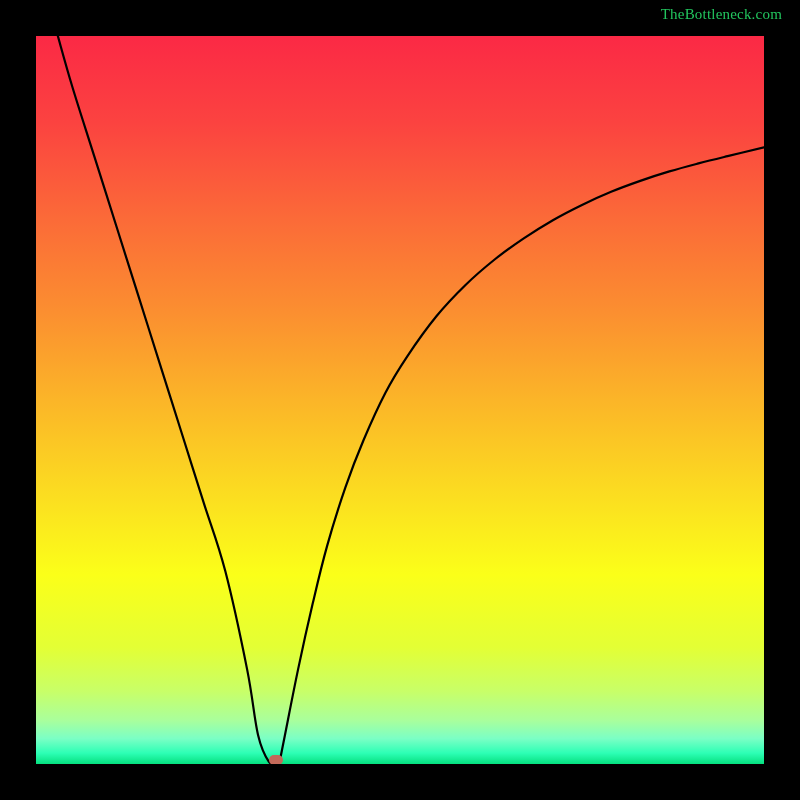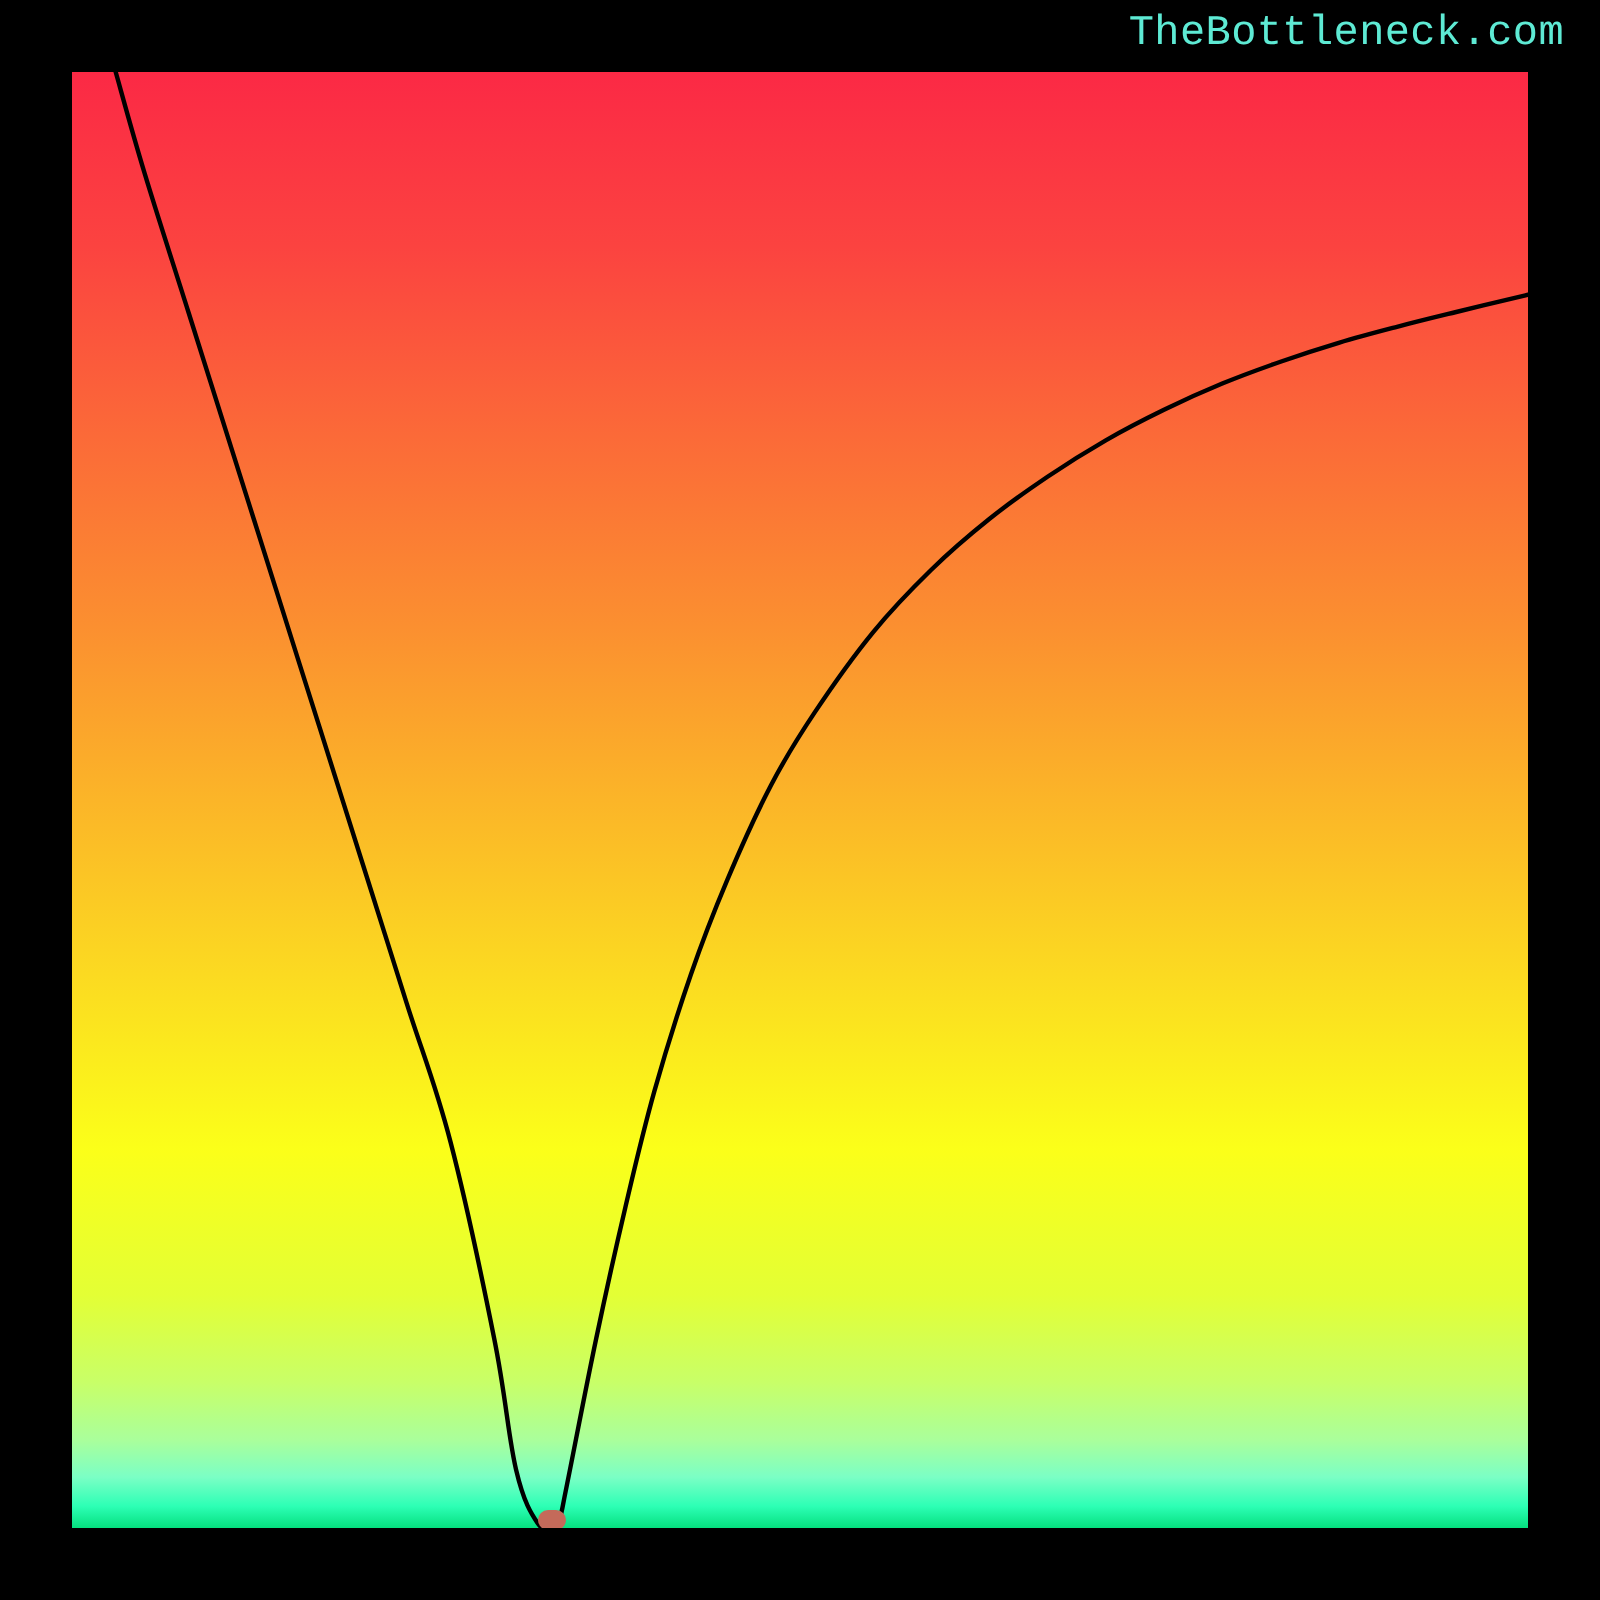--- a/index.html
+++ b/index.html
@@ -45,25 +45,25 @@
     width: 14px;
     height: 10px;
     border-radius: 5px;
     transform: translate(-50%, -50%);
     z-index: 5;
   }
   .attribution {
     position: absolute;
     top: 6px;
     right: 18px;
-    font-family: Liberation Mono, monospace;
-    font-size: 21px;
+    font-family: Liberation Serif, serif;
+    font-size: 15px;
     font-weight: 500;
     letter-spacing: 0.2px;
-    color: #5eead4;
+    color: #22c55e;
     z-index: 10;
     user-select: none;
   }
 </style>
 </head>
 <body>
 
 <div class="frame">
 
   <div class="attribution">TheBottleneck.com</div>

